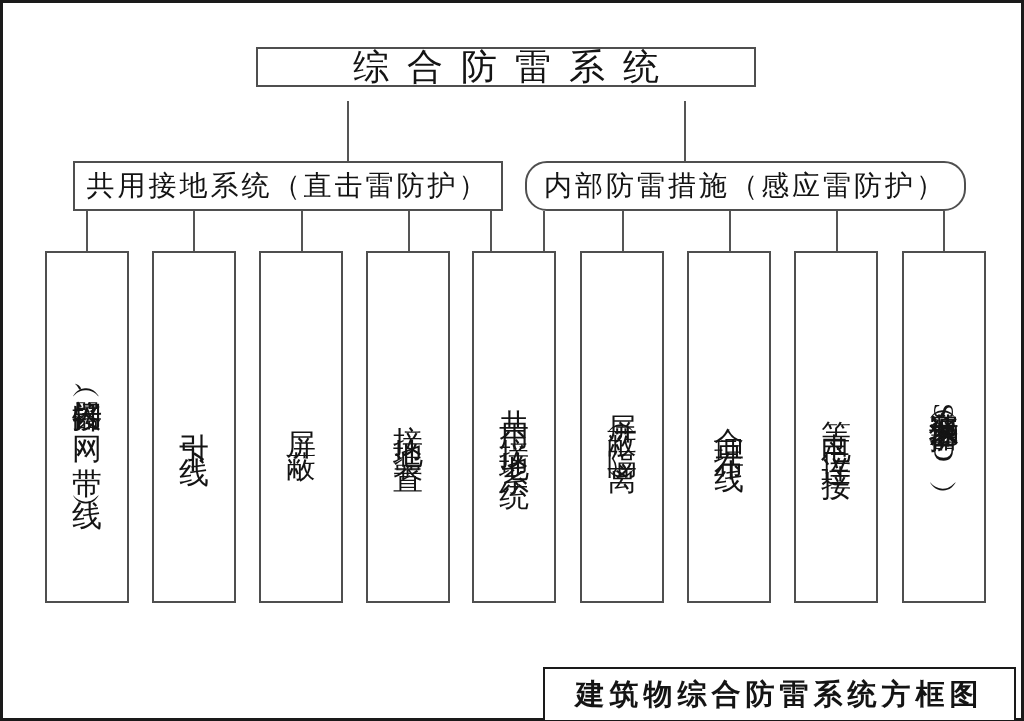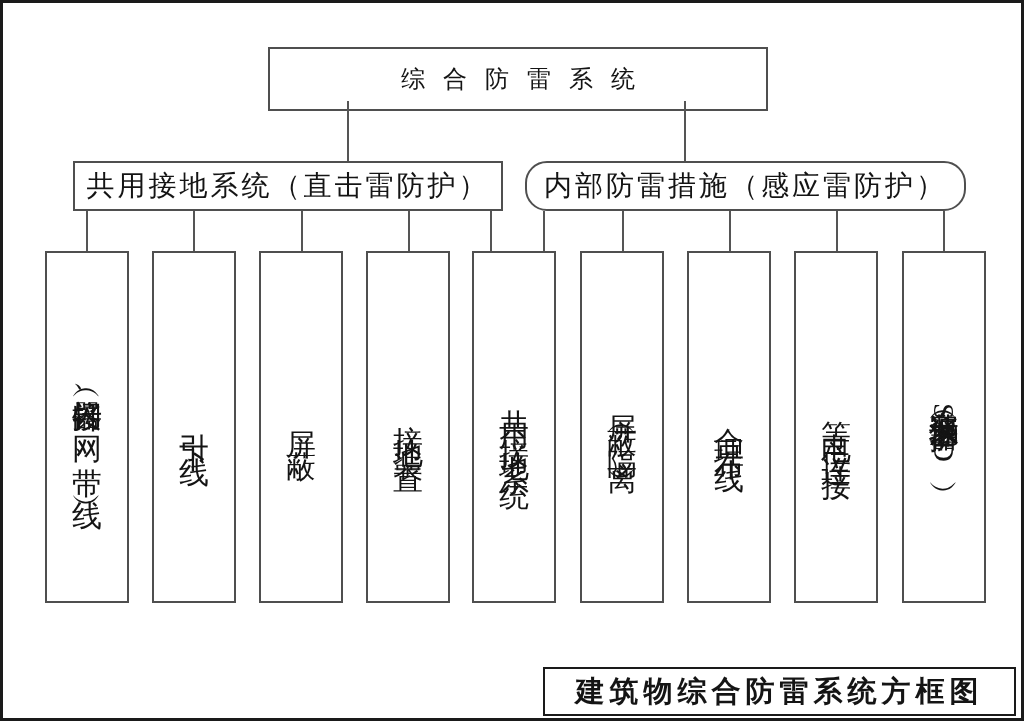--- a/index.html
+++ b/index.html
@@ -29,23 +29,23 @@
     position: absolute;
     background: #ffffff;
     border: 2px solid #4f4f4f;
     box-sizing: border-box;
     display: flex;
     align-items: center;
     justify-content: center;
     white-space: nowrap;
   }
   .root-node {
-    left: 268px; top: 47px;
-    width: 500px; height: 64px;
-    font-size: 24px;
+    left: 256px; top: 47px;
+    width: 500px; height: 40px;
+    font-size: 36px;
     letter-spacing: 18px;
     text-indent: 18px; 
   }
   .branch-node {
     top: 161px;
     height: 50px;
     font-size: 28px;
     letter-spacing: 3px;
   }
   .branch-left  { left: 73px;  width: 430px; }
@@ -82,21 +82,21 @@
   .connector {
     position: absolute;
     width: 2px;
     background: #555555;
   }
   .drop-l1 { top: 101px; height: 60px; }
   .drop-l2 { top: 211px; height: 40px; }
   .caption-box {
     position: absolute;
     left: 543px; top: 667px;
-    width: 473px; height: 49px;
+    width: 473px; height: 55px;
     border: 2px solid #1a1a1a;
     box-sizing: border-box;
     background: #ffffff;
     display: flex;
     align-items: center;
     justify-content: center;
     font-family: "Liberation Sans", "DejaVu Sans", sans-serif;
     font-weight: bold;
     font-size: 29px;
     letter-spacing: 5px;

